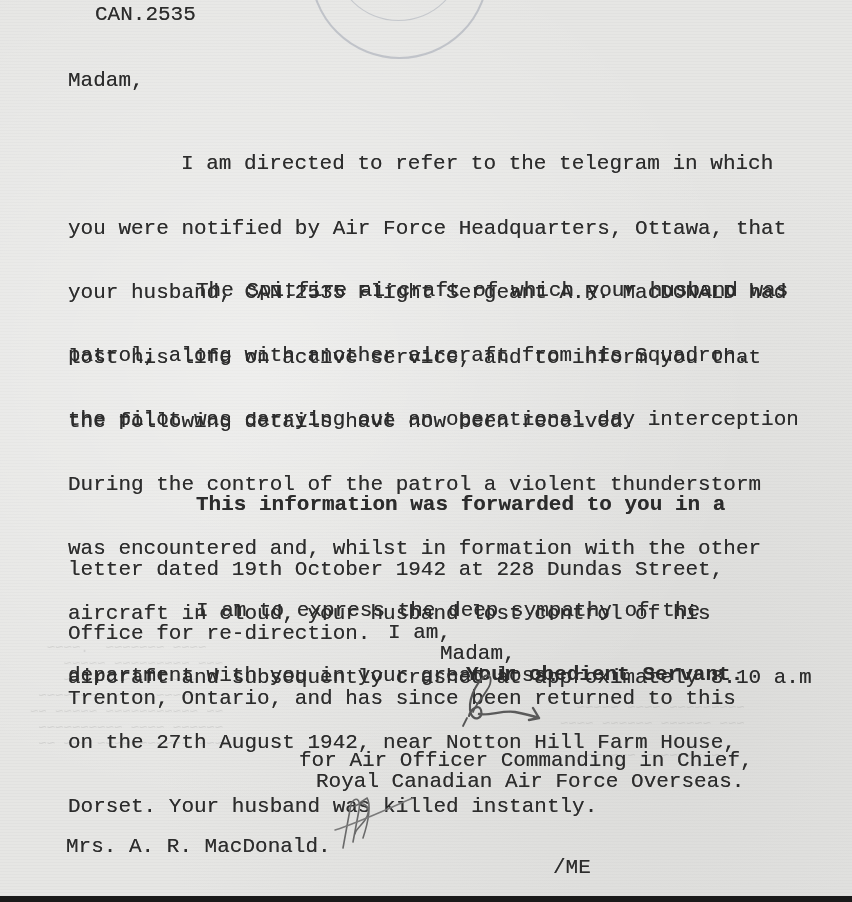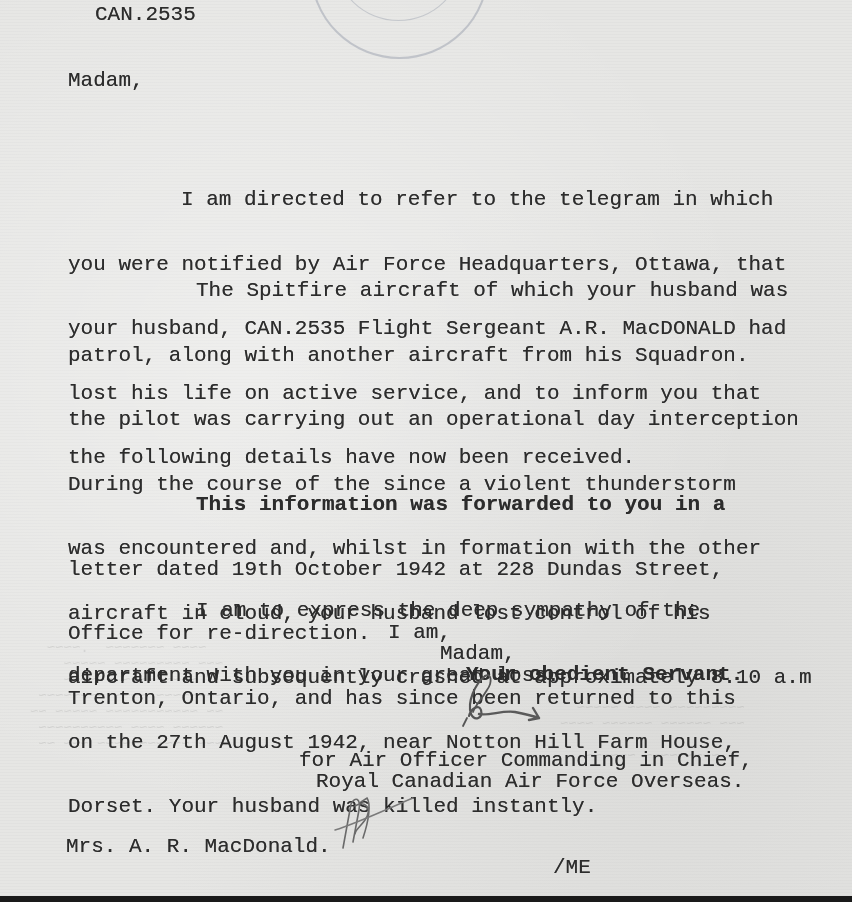--- a/index.html
+++ b/index.html
@@ -55,32 +55,32 @@
   <div class="ghost" style="left:560px;top:700px;">~~~~~~~~~ ~~~~ ~~~~~
 ~~~ ~~~~~~ ~~~~~~ ~~~~
 
    ~~~~~~~~~ ~~~~~~</div>
 
   <div class="tx" style="left:95px;top:4px;">CAN.2535</div>
 
   <div class="tx" style="left:68px;top:70px;">Madam,</div>
 
   <div class="tx" style="left:68px;top:110px;">
-    <span class="line" style="padding-left:113px;margin-top:36px;">I am directed to refer to the telegram in which</span>
+    <span class="line" style="padding-left:113px;">I am directed to refer to the telegram in which</span>
     <span class="line">you were notified by Air Force Headquarters, Ottawa, that</span>
     <span class="line">your husband, CAN.2535 Flight Sergeant A.R. MacDONALD had</span>
     <span class="line">lost his life on active service, and to inform you that</span>
     <span class="line">the following details have now been received.</span>
   </div>
 
   <div class="tx" style="left:68px;top:237px;">
     <span class="line" style="padding-left:128px;">The Spitfire aircraft of which your husband was</span>
     <span class="line">patrol, along with another aircraft from his Squadron.</span>
     <span class="line">the pilot was carrying out an operational day interception</span>
-    <span class="line">During the course of the since a violent thunderstorm</span>
+    <span class="line">During the control of the patrol a violent thunderstorm</span>
     <span class="line">was encountered and, whilst in formation with the other</span>
     <span class="line">aircraft in cloud, your husband lost control of his</span>
     <span class="line">aircraft and subsequently crashed at approximately 8.10 a.m</span>
     <span class="line">on the 27th August 1942, near Notton Hill Farm House,</span>
     <span class="line">Dorset. Your husband was killed instantly.</span>
   </div>
 
   <div class="tx" style="left:68px;top:451px;">
     <span class="line" style="padding-left:128px;font-weight:bold;">This information was forwarded to you in a</span>
     <span class="line">letter dated 19th October 1942 at 228 Dundas Street,</span>

